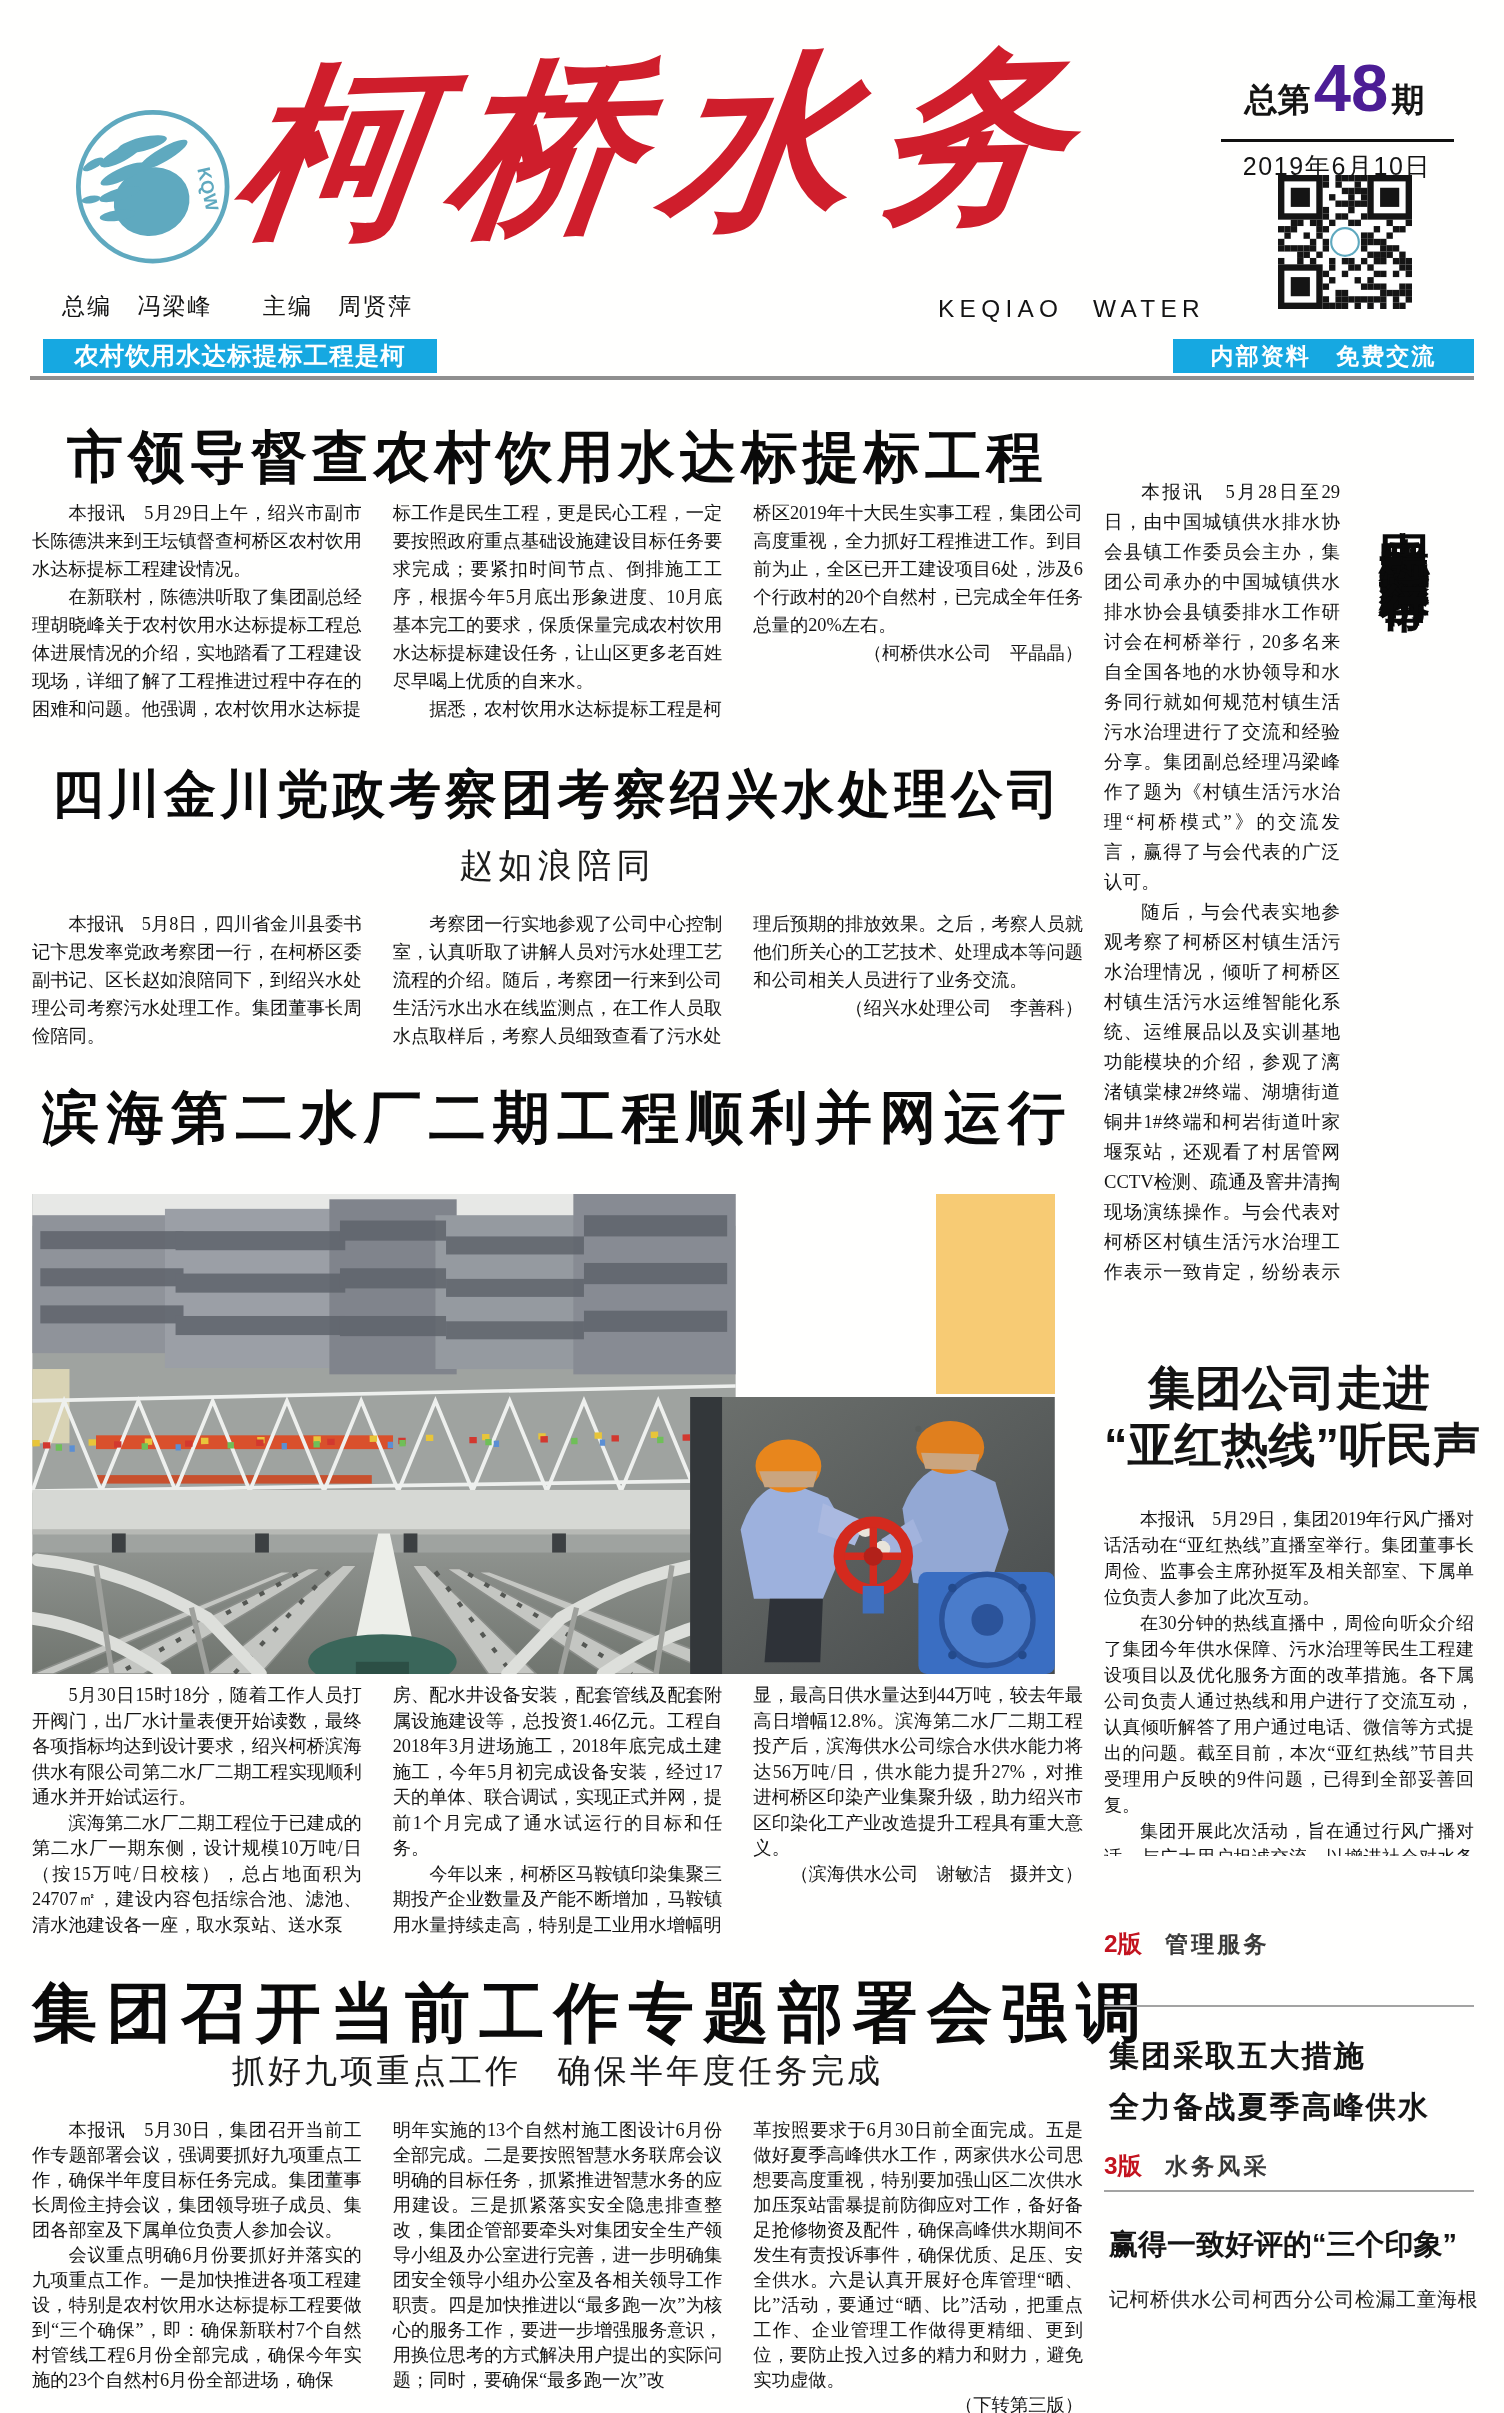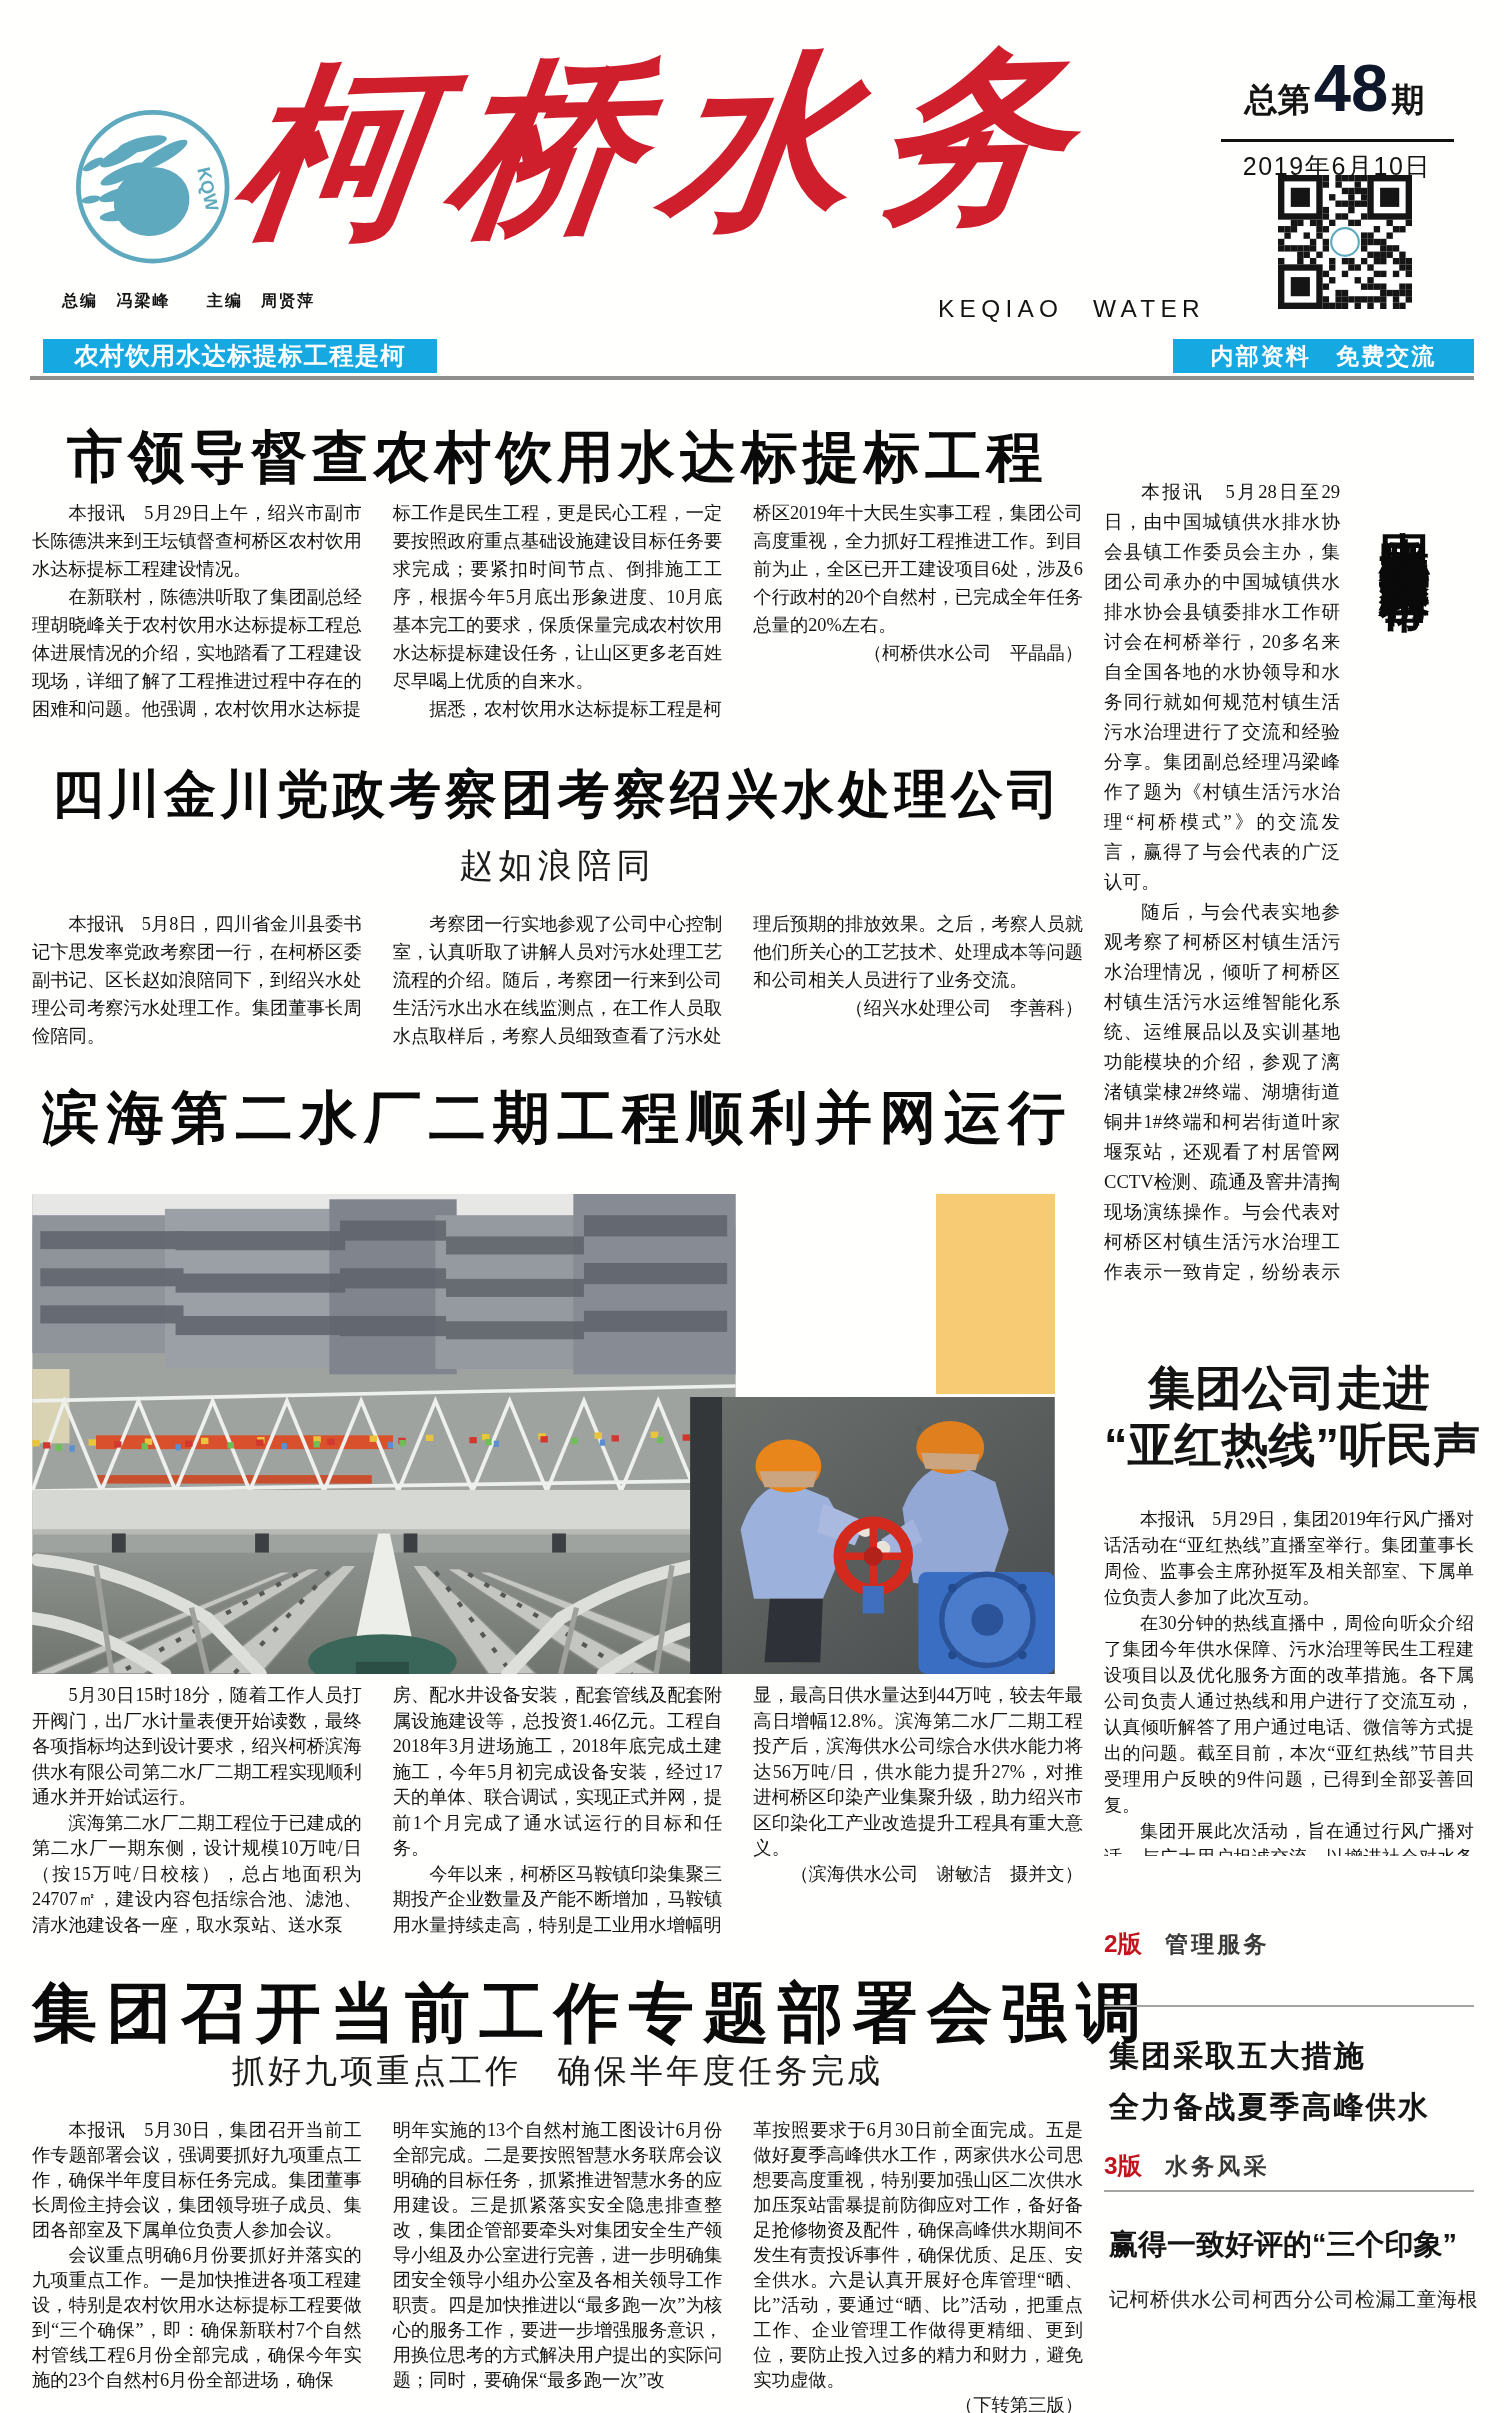--- a/index.html
+++ b/index.html
@@ -3,25 +3,25 @@
 <meta charset="utf-8">
 <style>
   html,body{margin:0;padding:0;background:#e9e9e9;}
   #page{position:relative;width:1504px;height:2413px;background:#fffffe;overflow:hidden;
         font-family:"Liberation Serif","DejaVu Serif",serif;color:#141414;}
   .abs{position:absolute;}
   
   .brand-title{font-family:"DejaVu Serif","Liberation Serif",serif;font-style:italic;font-weight:bold;
         color:#cf1e2c;font-size:187px;line-height:1;letter-spacing:25.5px;transform:skewX(-9deg) rotate(-1.5deg);
         white-space:nowrap;}
-  .editor-line{font-family:"Liberation Sans","DejaVu Sans",sans-serif;font-size:16px;font-weight:700;letter-spacing:2.1px;}
+  .editor-line{font-family:"Liberation Sans","DejaVu Sans",sans-serif;font-size:23px;font-weight:400;letter-spacing:2.1px;}
   .english-title{font-family:"Liberation Sans","DejaVu Sans",sans-serif;font-size:24.4px;letter-spacing:5.3px;}
   .issue-line{font-family:"Liberation Sans","DejaVu Sans",sans-serif;display:flex;align-items:baseline;justify-content:center;}
   .issue-pre,.issue-suf{font-size:33px;font-weight:700;}
-  .issue-no{font-size:67px;font-weight:700;color:#0f172a;line-height:.9;margin:0 3.2px;}
+  .issue-no{font-size:67px;font-weight:700;color:#4c1d95;line-height:.9;margin:0 3.2px;}
   .issue-divider{background:#111;height:2.7px;}
   .issue-date{font-family:"Liberation Sans","DejaVu Sans",sans-serif;font-size:25px;letter-spacing:1.6px;text-align:center;}
   .banner{background:#16a8e1;color:#fff;display:flex;align-items:center;justify-content:center;
         font-family:"Liberation Sans","DejaVu Sans",sans-serif;font-weight:700;}
   .slogan{font-family:"Liberation Sans","DejaVu Sans",sans-serif;font-weight:900;font-size:38px;letter-spacing:5.3px;white-space:nowrap;}
   .hdr-rule{background:#8f8f8f;height:4.2px;}
   
   .headline{font-family:"Liberation Sans","DejaVu Sans",sans-serif;font-weight:900;color:#0a0a0a;
         text-align:center;white-space:nowrap;}
   .subtitle{text-align:center;color:#1c1c1c;}

